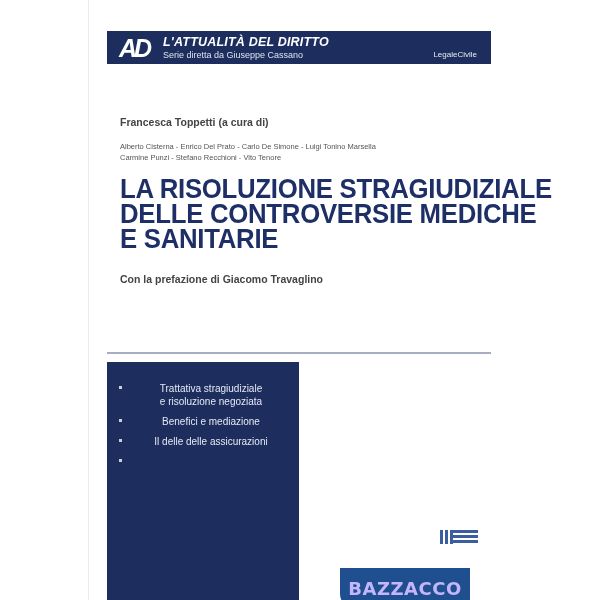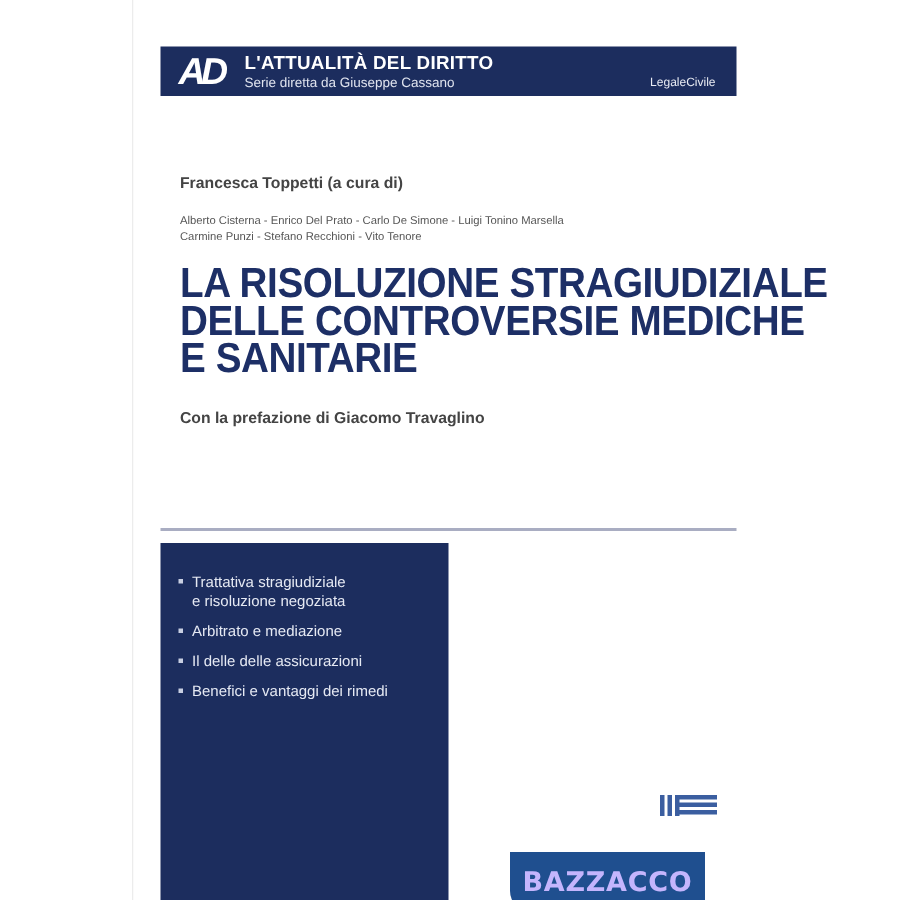--- a/index.html
+++ b/index.html
@@ -10,38 +10,38 @@
   .spine-edge { position:absolute; left:88px; top:0; width:1px; height:600px; background:#ececec; }
   .cover { position:absolute; left:89px; top:0; width:420px; height:600px; background:#ffffff; }
   .series-bar {
     position:absolute; left:107px; top:31px; width:384px; height:33px;
     background:#1c2d5e; color:#ffffff;
   }
   .ad-logo {
     position:absolute; left:12px; top:5px; font-weight:bold; font-size:25px; letter-spacing:-3px;
     line-height:24px; font-family:"Liberation Sans", sans-serif; color:#ffffff;font-style:italic;
   }
-  .series-title { position:absolute; left:56px; top:4px; font-size:12.5px; font-weight:bold; letter-spacing:0.2px; }
+  .series-title { position:absolute; left:56px; top:4px; font-size:12.5px; font-weight:bold; letter-spacing:0.2px;font-style:italic; }
   .series-sub { position:absolute; left:56px; top:19px; font-size:9px; color:#dfe3ee; }
   .publisher { position:absolute; right:14px; top:19px; font-size:8px; color:#e8ebf3;text-align:right; }
   .curator { position:absolute; left:120px; top:116px; font-size:10.5px; font-weight:bold; color:#444; }
   .authors { position:absolute; left:120px; top:141px; font-size:7.5px; font-weight:normal; color:#555; line-height:11px; width:360px; }
   .title {
     position:absolute; left:120px; top:176px; font-size:28px; font-weight:bold; color:#1d2f66;
     line-height:25px; letter-spacing:-0.3px; font-family:"Liberation Sans", sans-serif;
   }
   .title div { transform:scaleX(0.92); transform-origin:left; }
   .preface { position:absolute; left:120px; top:273px; font-size:10.5px; font-weight:bold; color:#444; }
   .rule { position:absolute; left:107px; top:352px; width:384px; height:2px; background:#a9adc2; }
   .feature-box {
     position:absolute; left:107px; top:362px; width:192px; height:238px; background:#1c2d5e;
   }
   .feature-list { list-style:none; margin:0; padding:0; position:absolute; left:12px; top:20px; width:175px; }
   .feature-list li {
-    color:#e5e9f3; font-size:10px; line-height:13px; margin-bottom:7px; position:relative; padding-left:9px;
+    color:#e5e9f3; font-size:10px; line-height:13px; margin-bottom:7px; position:relative; padding-left:9px;text-align:center;
   }
   .feature-list li .bullet {
     position:absolute; left:0; top:4px; width:3px; height:3px; background:#c8cfe2;
   }
   .brand-mark {
     position:absolute; left:440px; top:530px; width:38px; height:33px;
   }
   .brand-mark .vbar { position:absolute; top:0; width:3px; height:14px; background:#3b5ea0; }
   .brand-mark .hbar { position:absolute; left:12px; height:3px; width:26px; background:#3b5ea0; }
   .badge {
@@ -84,29 +84,28 @@
 
 <div class="feature-box">
   <ul class="feature-list">
     <li>
       <span class="bullet"></span>
       <div>Trattativa stragiudiziale</div>
       <div>e risoluzione negoziata</div>
     </li>
     <li>
       <span class="bullet"></span>
-      <div>Arbitrato e mediazione</div>
+      <div>Benefici e mediazione</div>
     </li>
     <li>
       <span class="bullet"></span>
       <div>Il delle delle assicurazioni</div>
     </li>
     <li>
       <span class="bullet"></span>
-      <div>Benefici e vantaggi dei rimedi</div>
     </li>
   </ul>
 </div>
 
 <div class="brand-mark">
   <span class="vbar" style="left:0"></span>
   <span class="vbar" style="left:5px"></span>
   <span class="vbar" style="left:10px"></span>
   <span class="hbar" style="top:0"></span>
   <span class="hbar" style="top:5px"></span>

